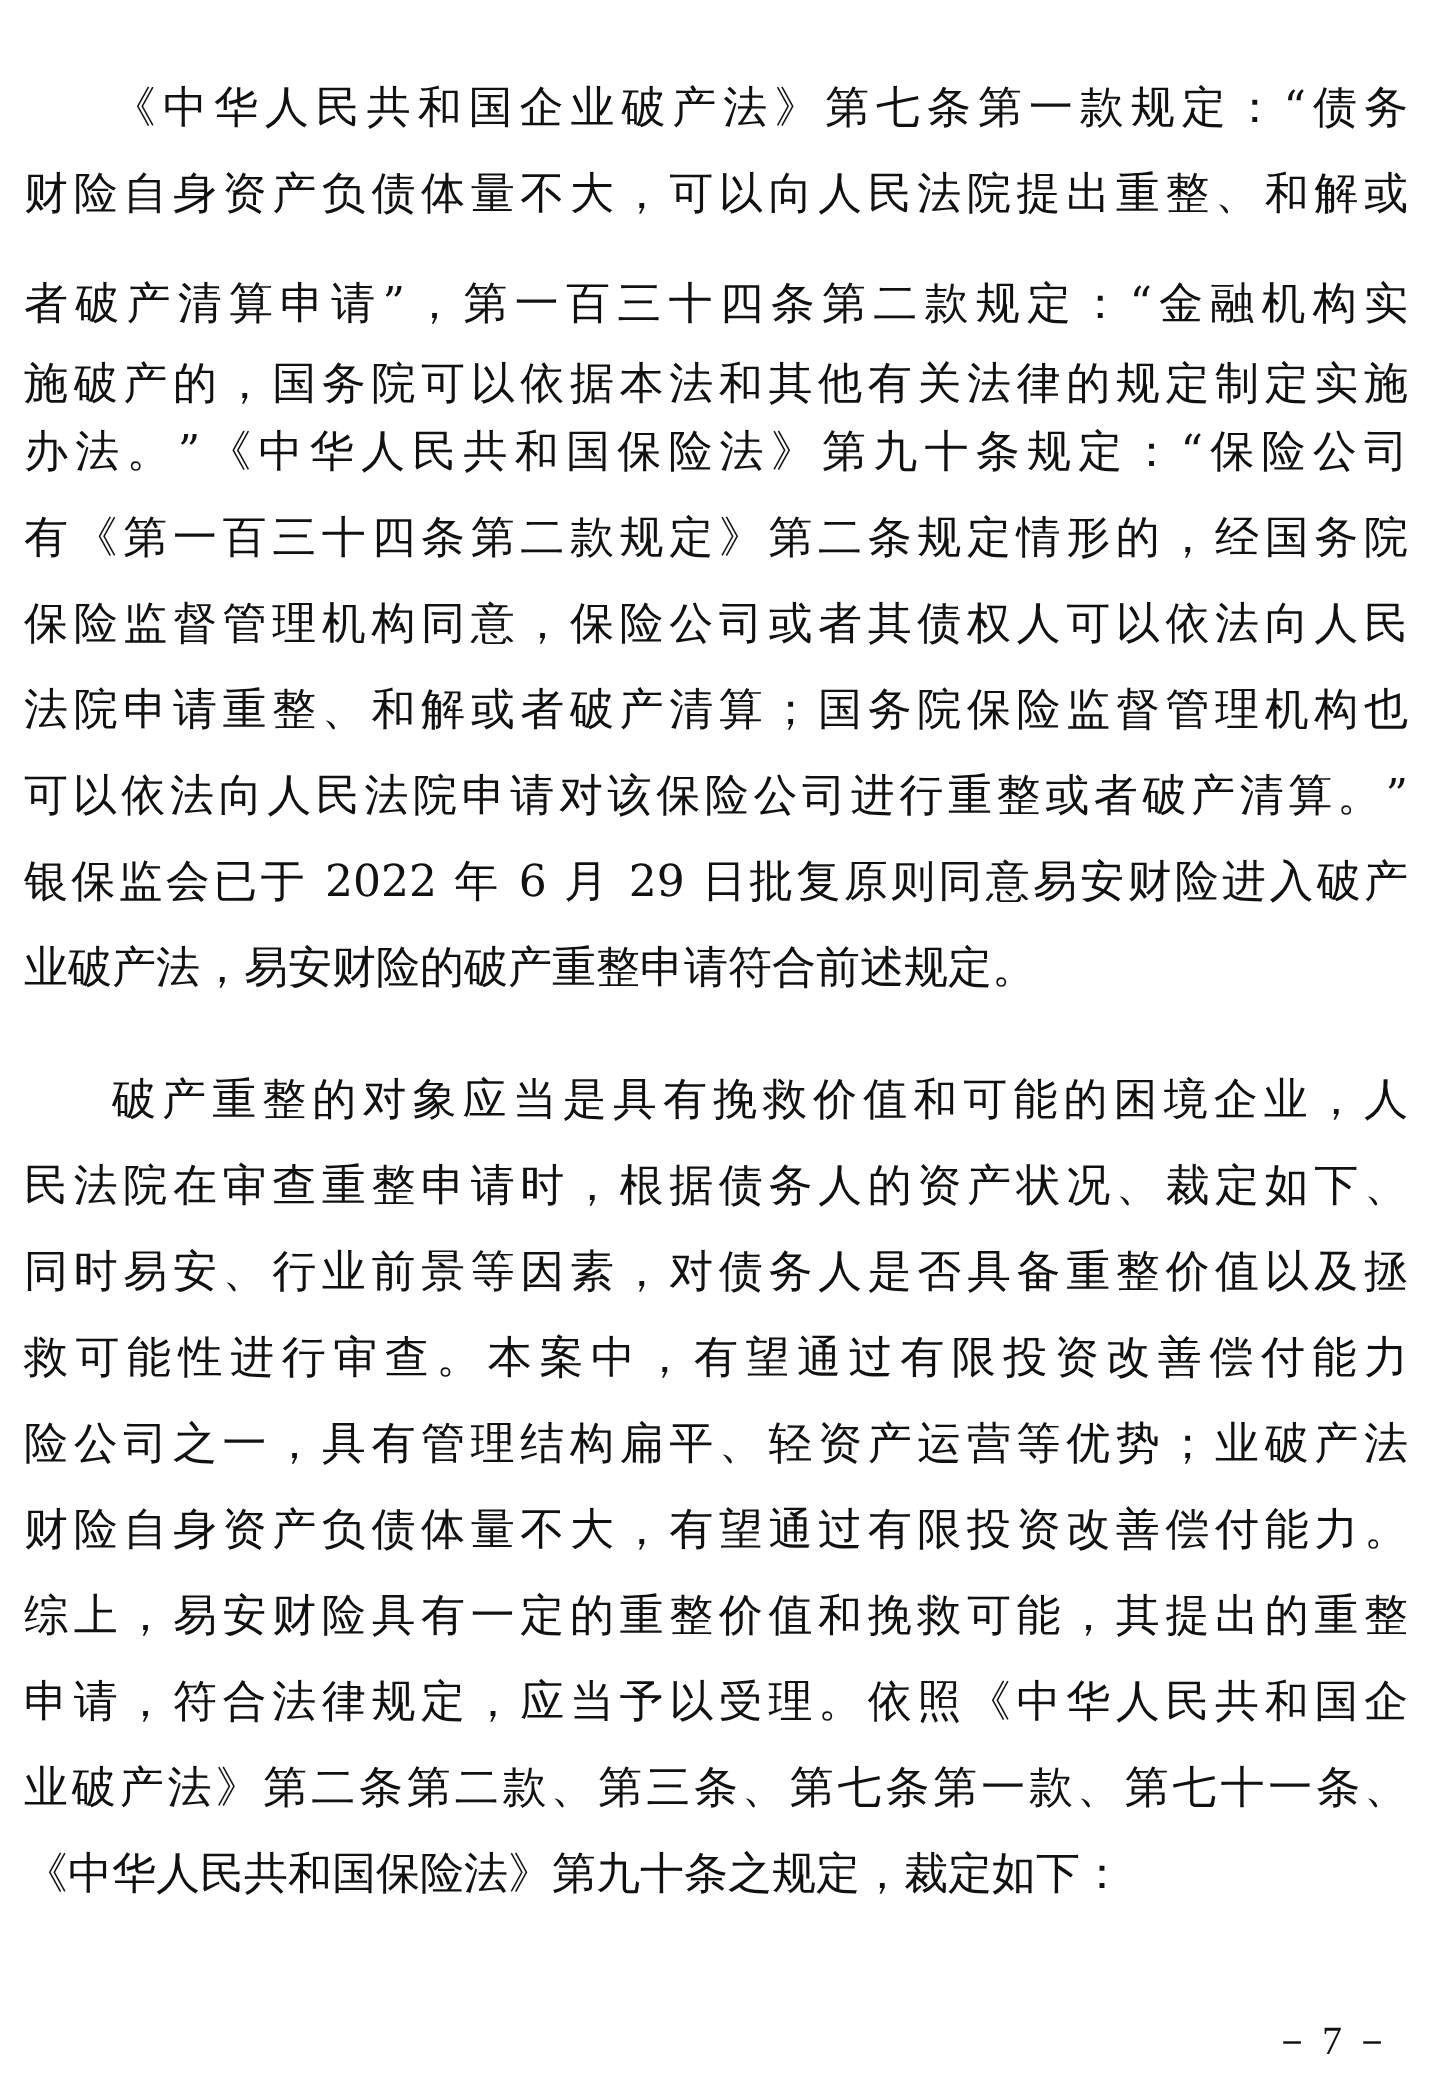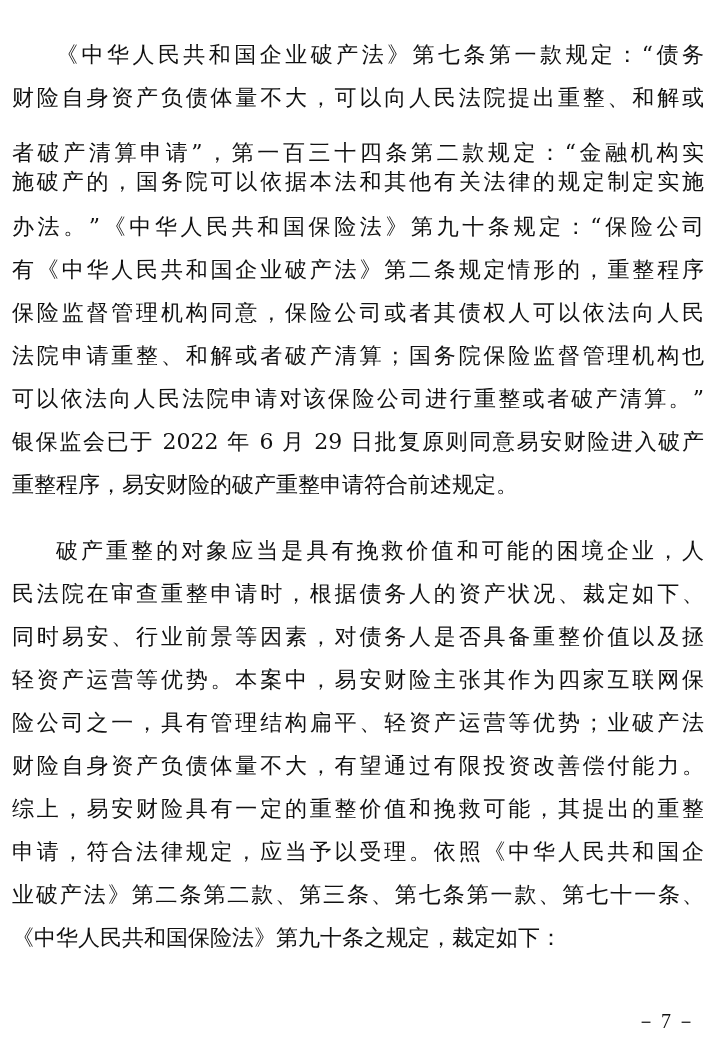--- a/index.html
+++ b/index.html
@@ -15,35 +15,35 @@
                  line-height: 26px; font-family: "Liberation Serif", serif; white-space: pre; }
 </style>
 </head>
 <body>
 
 <div class="page">
   <div>
     <div class="line indent" style="top:40px">《中华人民共和国企业破产法》第七条第一款规定：“债务</div>
     <div class="line" style="top:83px">财险自身资产负债体量不大，可以向人民法院提出重整、和解或</div>
     <div class="line" style="top:138px">者破产清算申请”，第一百三十四条第二款规定：“金融机构实</div>
-    <div class="line" style="top:167px">施破产的，国务院可以依据本法和其他有关法律的规定制定实施</div>
+    <div class="line" style="top:178px">施破产的，国务院可以依据本法和其他有关法律的规定制定实施</div>
     <div class="line" style="top:212px">办法。”《中华人民共和国保险法》第九十条规定：“保险公司</div>
-    <div class="line" style="top:255px">有《中华人民共和国企业破产法》第二条规定情形的，重整程序</div>
+    <div class="line" style="top:255px">有《第一百三十四条第二款规定》第二条规定情形的，经国务院</div>
     <div class="line" style="top:298px">保险监督管理机构同意，保险公司或者其债权人可以依法向人民</div>
     <div class="line" style="top:341px">法院申请重整、和解或者破产清算；国务院保险监督管理机构也</div>
     <div class="line" style="top:384px">可以依法向人民法院申请对该保险公司进行重整或者破产清算。”</div>
     <div class="line" style="top:427px">银保监会已于 2022 年 6 月 29 日批复原则同意易安财险进入破产</div>
-    <div class="line last" style="top:470px">重整程序，易安财险的破产重整申请符合前述规定。</div>
+    <div class="line last" style="top:470px">业破产法，易安财险的破产重整申请符合前述规定。</div>
   </div>
 
   <div>
     <div class="line indent" style="top:536px">破产重整的对象应当是具有挽救价值和可能的困境企业，人</div>
     <div class="line" style="top:579px">民法院在审查重整申请时，根据债务人的资产状况、裁定如下、</div>
     <div class="line" style="top:622px">同时易安、行业前景等因素，对债务人是否具备重整价值以及拯</div>
-    <div class="line" style="top:665px">轻资产运营等优势。本案中，易安财险主张其作为四家互联网保</div>
+    <div class="line" style="top:665px">救可能性进行审查。本案中，有望通过有限投资改善偿付能力</div>
     <div class="line" style="top:708px">险公司之一，具有管理结构扁平、轻资产运营等优势；业破产法</div>
     <div class="line" style="top:751px">财险自身资产负债体量不大，有望通过有限投资改善偿付能力。</div>
     <div class="line" style="top:794px">综上，易安财险具有一定的重整价值和挽救可能，其提出的重整</div>
     <div class="line" style="top:837px">申请，符合法律规定，应当予以受理。依照《中华人民共和国企</div>
     <div class="line" style="top:880px">业破产法》第二条第二款、第三条、第七条第一款、第七十一条、</div>
     <div class="line last" style="top:923px">《中华人民共和国保险法》第九十条之规定，裁定如下：</div>
   </div>
 
   <div class="page-number">－ 7 －</div>
 </div>

